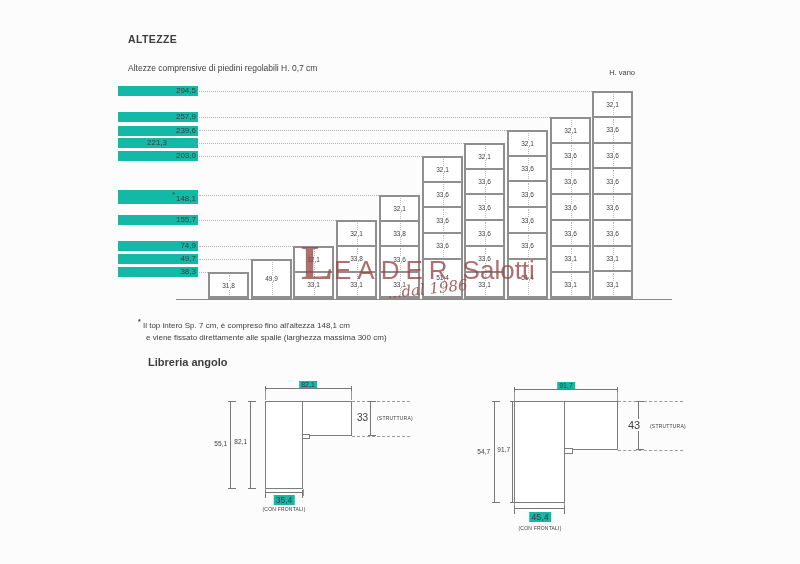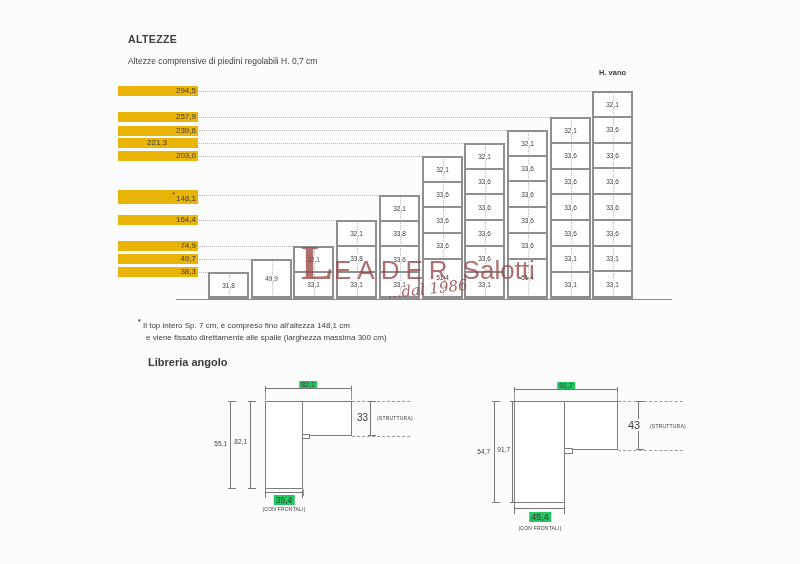--- a/index.html
+++ b/index.html
@@ -9,21 +9,21 @@
   .abs{position:absolute;}
   .t-title{font-size:10.5px;font-weight:bold;letter-spacing:.4px;}
   .t-sub{font-size:8.5px;}
   .t-note{font-size:8px;line-height:12px;}
   .t-head2{font-size:11px;font-weight:bold;}
 
   
   #stair-layer{position:absolute;inset:0;}
   .ground{position:absolute;height:0;border-top:1.5px solid #8a8a8a;}
   .leader{position:absolute;height:0;border-top:1px dotted #b3b3b3;}
-  .h-label{position:absolute;left:118px;width:78px;text-align:right;font-size:8px;line-height:10px;color:#3d3d3d;background:#eab308;padding-right:2px;}
+  .h-label{position:absolute;left:118px;width:78px;text-align:right;font-size:8px;line-height:10px;color:#3d3d3d;background:#14b8a6;padding-right:2px;}
   .h-label sup{font-size:7px;margin-right:1px;}
   .col{position:absolute;box-sizing:border-box;background:#fff;border:2px solid #8f8f8f;border-bottom-width:3px;display:flex;flex-direction:column;}
   .shelf{flex:0 0 2px;background:#8f8f8f;}
   .cell{position:relative;flex-basis:0;display:flex;align-items:center;justify-content:center;min-height:0;}
   .cell::before{content:'';position:absolute;left:50%;top:1px;bottom:1px;border-left:1px dotted #bcbcbc;}
   .cv{position:relative;background:#fff;font-size:6.5px;line-height:7px;padding:0 1px;color:#3c3c3c;}
   .hvano{font-size:7.5px;}
 
   
   .watermark{position:absolute;left:301px;top:243px;width:260px;height:62px;pointer-events:none;z-index:5;}
@@ -36,35 +36,35 @@
   
   .dimh{position:absolute;height:0;border-top:1px solid #777;}
   .dimh::before,.dimh::after{content:'';position:absolute;top:-3.5px;width:1px;height:8px;background:#777;}
   .dimh::before{left:0;} .dimh::after{right:0;}
   .dimv{position:absolute;width:0;border-left:1px solid #777;}
   .dimv::before,.dimv::after{content:'';position:absolute;left:-3.5px;height:1px;width:8px;background:#777;}
   .dimv::before{top:0;} .dimv::after{bottom:0;}
   .dash{position:absolute;height:0;border-top:1px dashed #9a9a9a;}
   .extv{position:absolute;width:0;border-left:1px solid #9a9a9a;}
   .shape{position:absolute;box-sizing:border-box;border:1.7px solid #7d7d7d;background:#fff;}
-  .dlab{position:absolute;background:#22c55e;font-size:7px;padding:0 2px;white-space:nowrap;}
+  .dlab{position:absolute;background:#14b8a6;font-size:7px;padding:0 2px;white-space:nowrap;}
   .dlab-c{transform:translateX(-50%);}
   .dlab-big{font-size:10px;font-weight:normal;background:#fcfcfc;}
   .dlab-tiny{font-size:5px;letter-spacing:.2px;}
   .rlab{position:absolute;text-align:right;font-size:6.5px;white-space:nowrap;}
 </style>
 </head>
 <body>
 
 <div id="page">
 
   <div class="abs t-title" style="left:128px;top:33px;">ALTEZZE</div>
-  <div class="abs t-sub" style="left:128px;top:56px;">Altezze comprensive di piedini regolabili H. 0,7 cm</div>
-
-  <div class="abs hvano" style="left:590px;top:68px;width:45px;text-align:center;font-weight:bold;">H. vano</div>
+  <div class="abs t-sub" style="left:128px;top:63px;">Altezze comprensive di piedini regolabili H. 0,7 cm</div>
+
+  <div class="abs hvano" style="left:590px;top:68px;width:45px;text-align:right;">H. vano</div>
 
   <div id="stair-layer">
       <div class="ground" style="left: 176px; top: 299px; width: 496px;"></div>
       <div class="leader" style="left: 199px; top: 272px; width: 9px;"></div>
       <div class="h-label" style="top: 267px;">38,3</div>
       <div class="col" style="left: 208px; top: 272px; width: 41px; height: 27px;">
         <div class="cell" style="flex-grow: 31.8;">
           <span class="cv">31,8</span>
         </div>
       </div>
@@ -80,21 +80,21 @@
       <div class="col" style="left: 293px; top: 246px; width: 41px; height: 53px;">
         <div class="cell" style="flex-grow: 32.1;">
           <span class="cv">32,1</span>
         </div>
         <div class="shelf"></div>
         <div class="cell" style="flex-grow: 33.1;">
           <span class="cv">33,1</span>
         </div>
       </div>
       <div class="leader" style="left: 199px; top: 220px; width: 137px;"></div>
-      <div class="h-label" style="top: 215px;">164,4</div>
+      <div class="h-label" style="top: 215px;">155,7</div>
       <div class="col" style="left: 336px; top: 220px; width: 41px; height: 79px;">
         <div class="cell" style="flex-grow: 32.1;">
           <span class="cv">32,1</span>
         </div>
         <div class="shelf"></div>
         <div class="cell" style="flex-grow: 33.8;">
           <span class="cv">33,8</span>
         </div>
         <div class="shelf"></div>
         <div class="cell" style="flex-grow: 33.1;">

